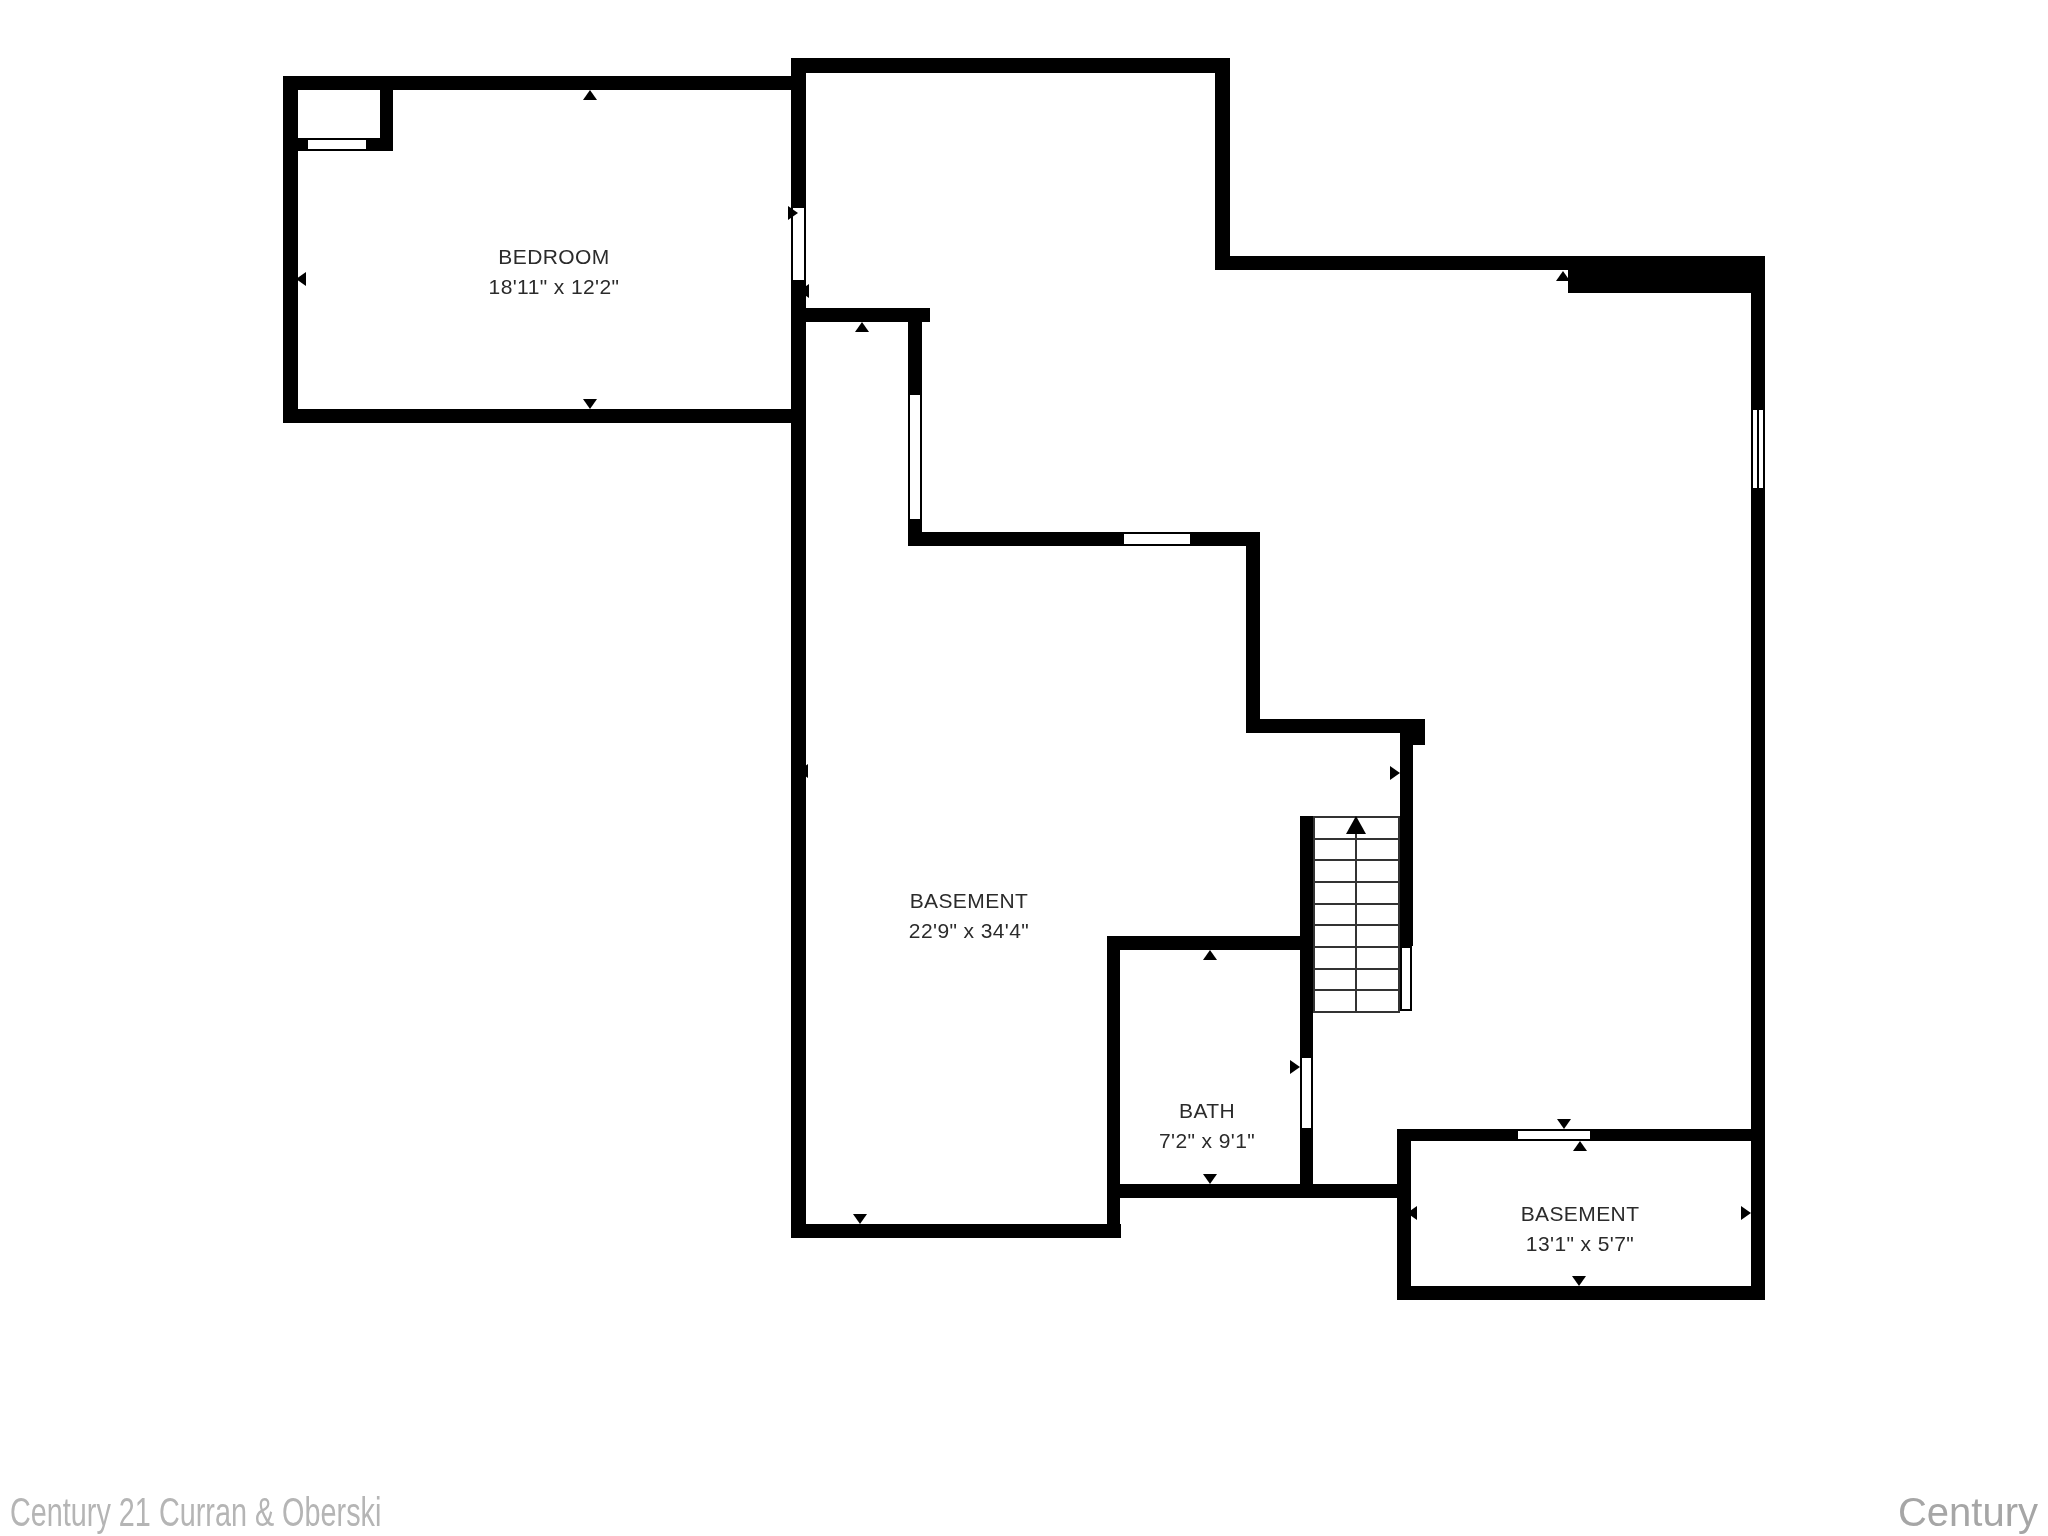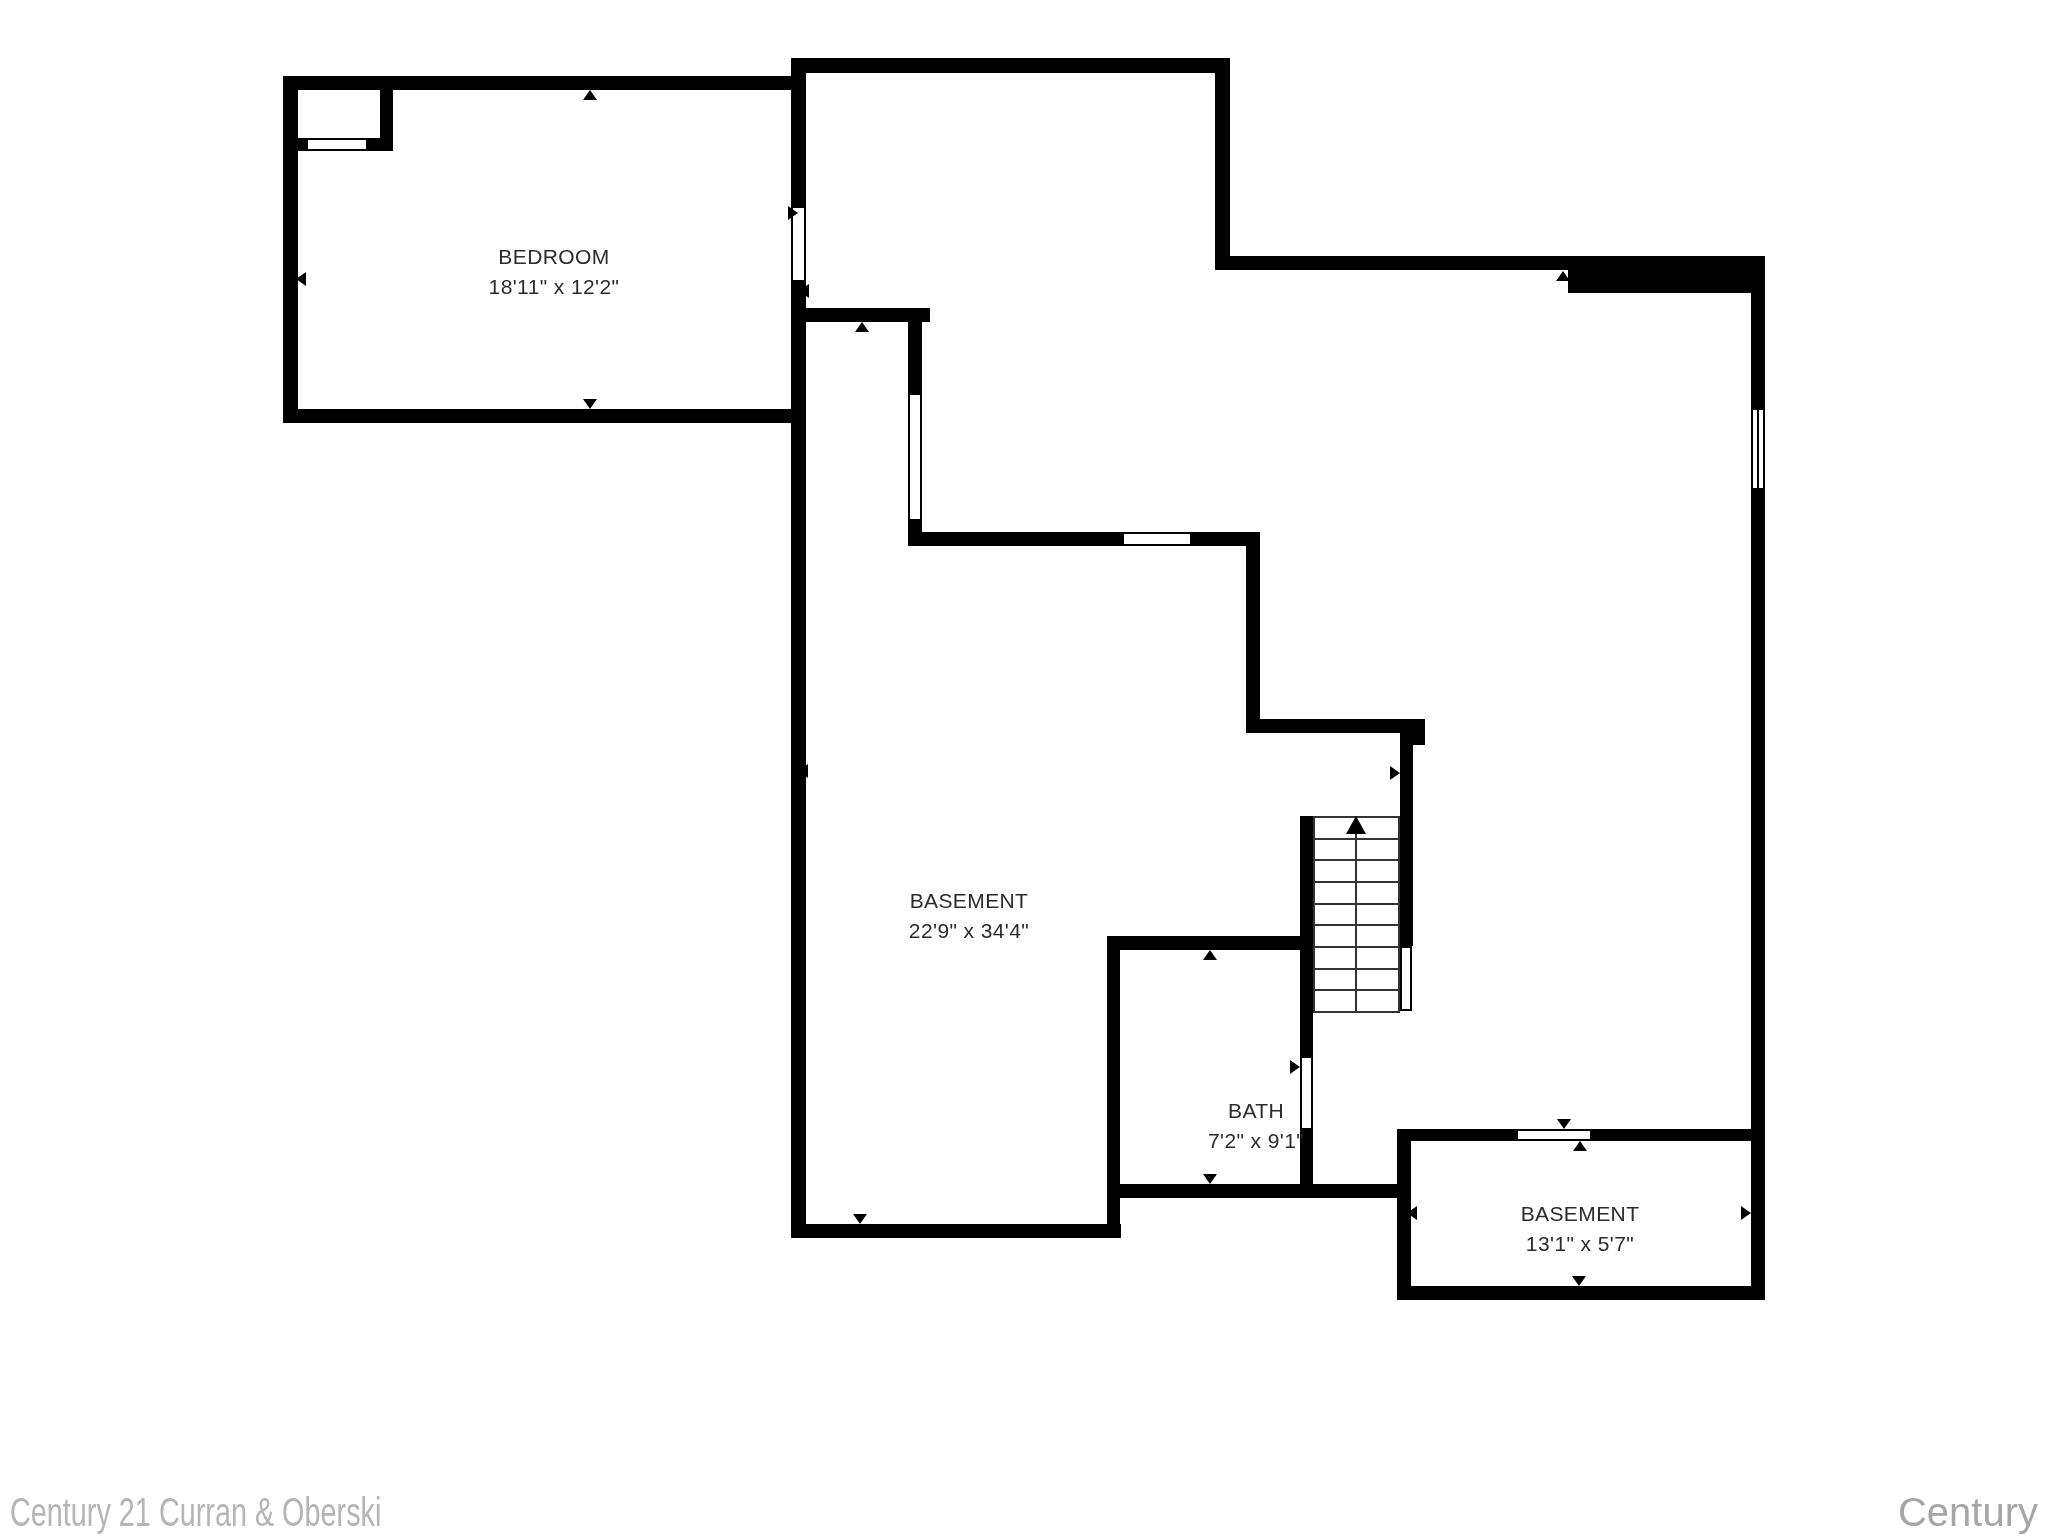--- a/index.html
+++ b/index.html
@@ -99,21 +99,21 @@
       <div class="tread" style="left: 1355px; top: 807px; width: 2px; height: 181px;"></div>
       <div class="marker" style="left: 1346px; top: 793px; border-left: 10px solid transparent; border-right: 10px solid transparent; border-bottom: 18px solid rgb(0, 0, 0);"></div>
       <div class="room-label" style="left: 554px; top: 219px;">
         <span class="room-name">BEDROOM</span>
         <span class="room-dims">18'11" x 12'2"</span>
       </div>
       <div class="room-label" style="left: 969px; top: 863px;">
         <span class="room-name">BASEMENT</span>
         <span class="room-dims">22'9" x 34'4"</span>
       </div>
-      <div class="room-label" style="left: 1256px; top: 1073px;">
+      <div class="room-label" style="left: 1207px; top: 1073px;">
         <span class="room-name">BATH</span>
         <span class="room-dims">7'2" x 9'1"</span>
       </div>
       <div class="room-label" style="left: 1580px; top: 1176px;">
         <span class="room-name">BASEMENT</span>
         <span class="room-dims">13'1" x 5'7"</span>
       </div>
     </div>
   <div id="wm-left" class="watermark" style="color: rgb(181, 181, 181);">Century 21 Curran &amp; Oberski</div>
   <div id="wm-right" class="watermark" style="color: rgb(166, 166, 166);">Century</div>

